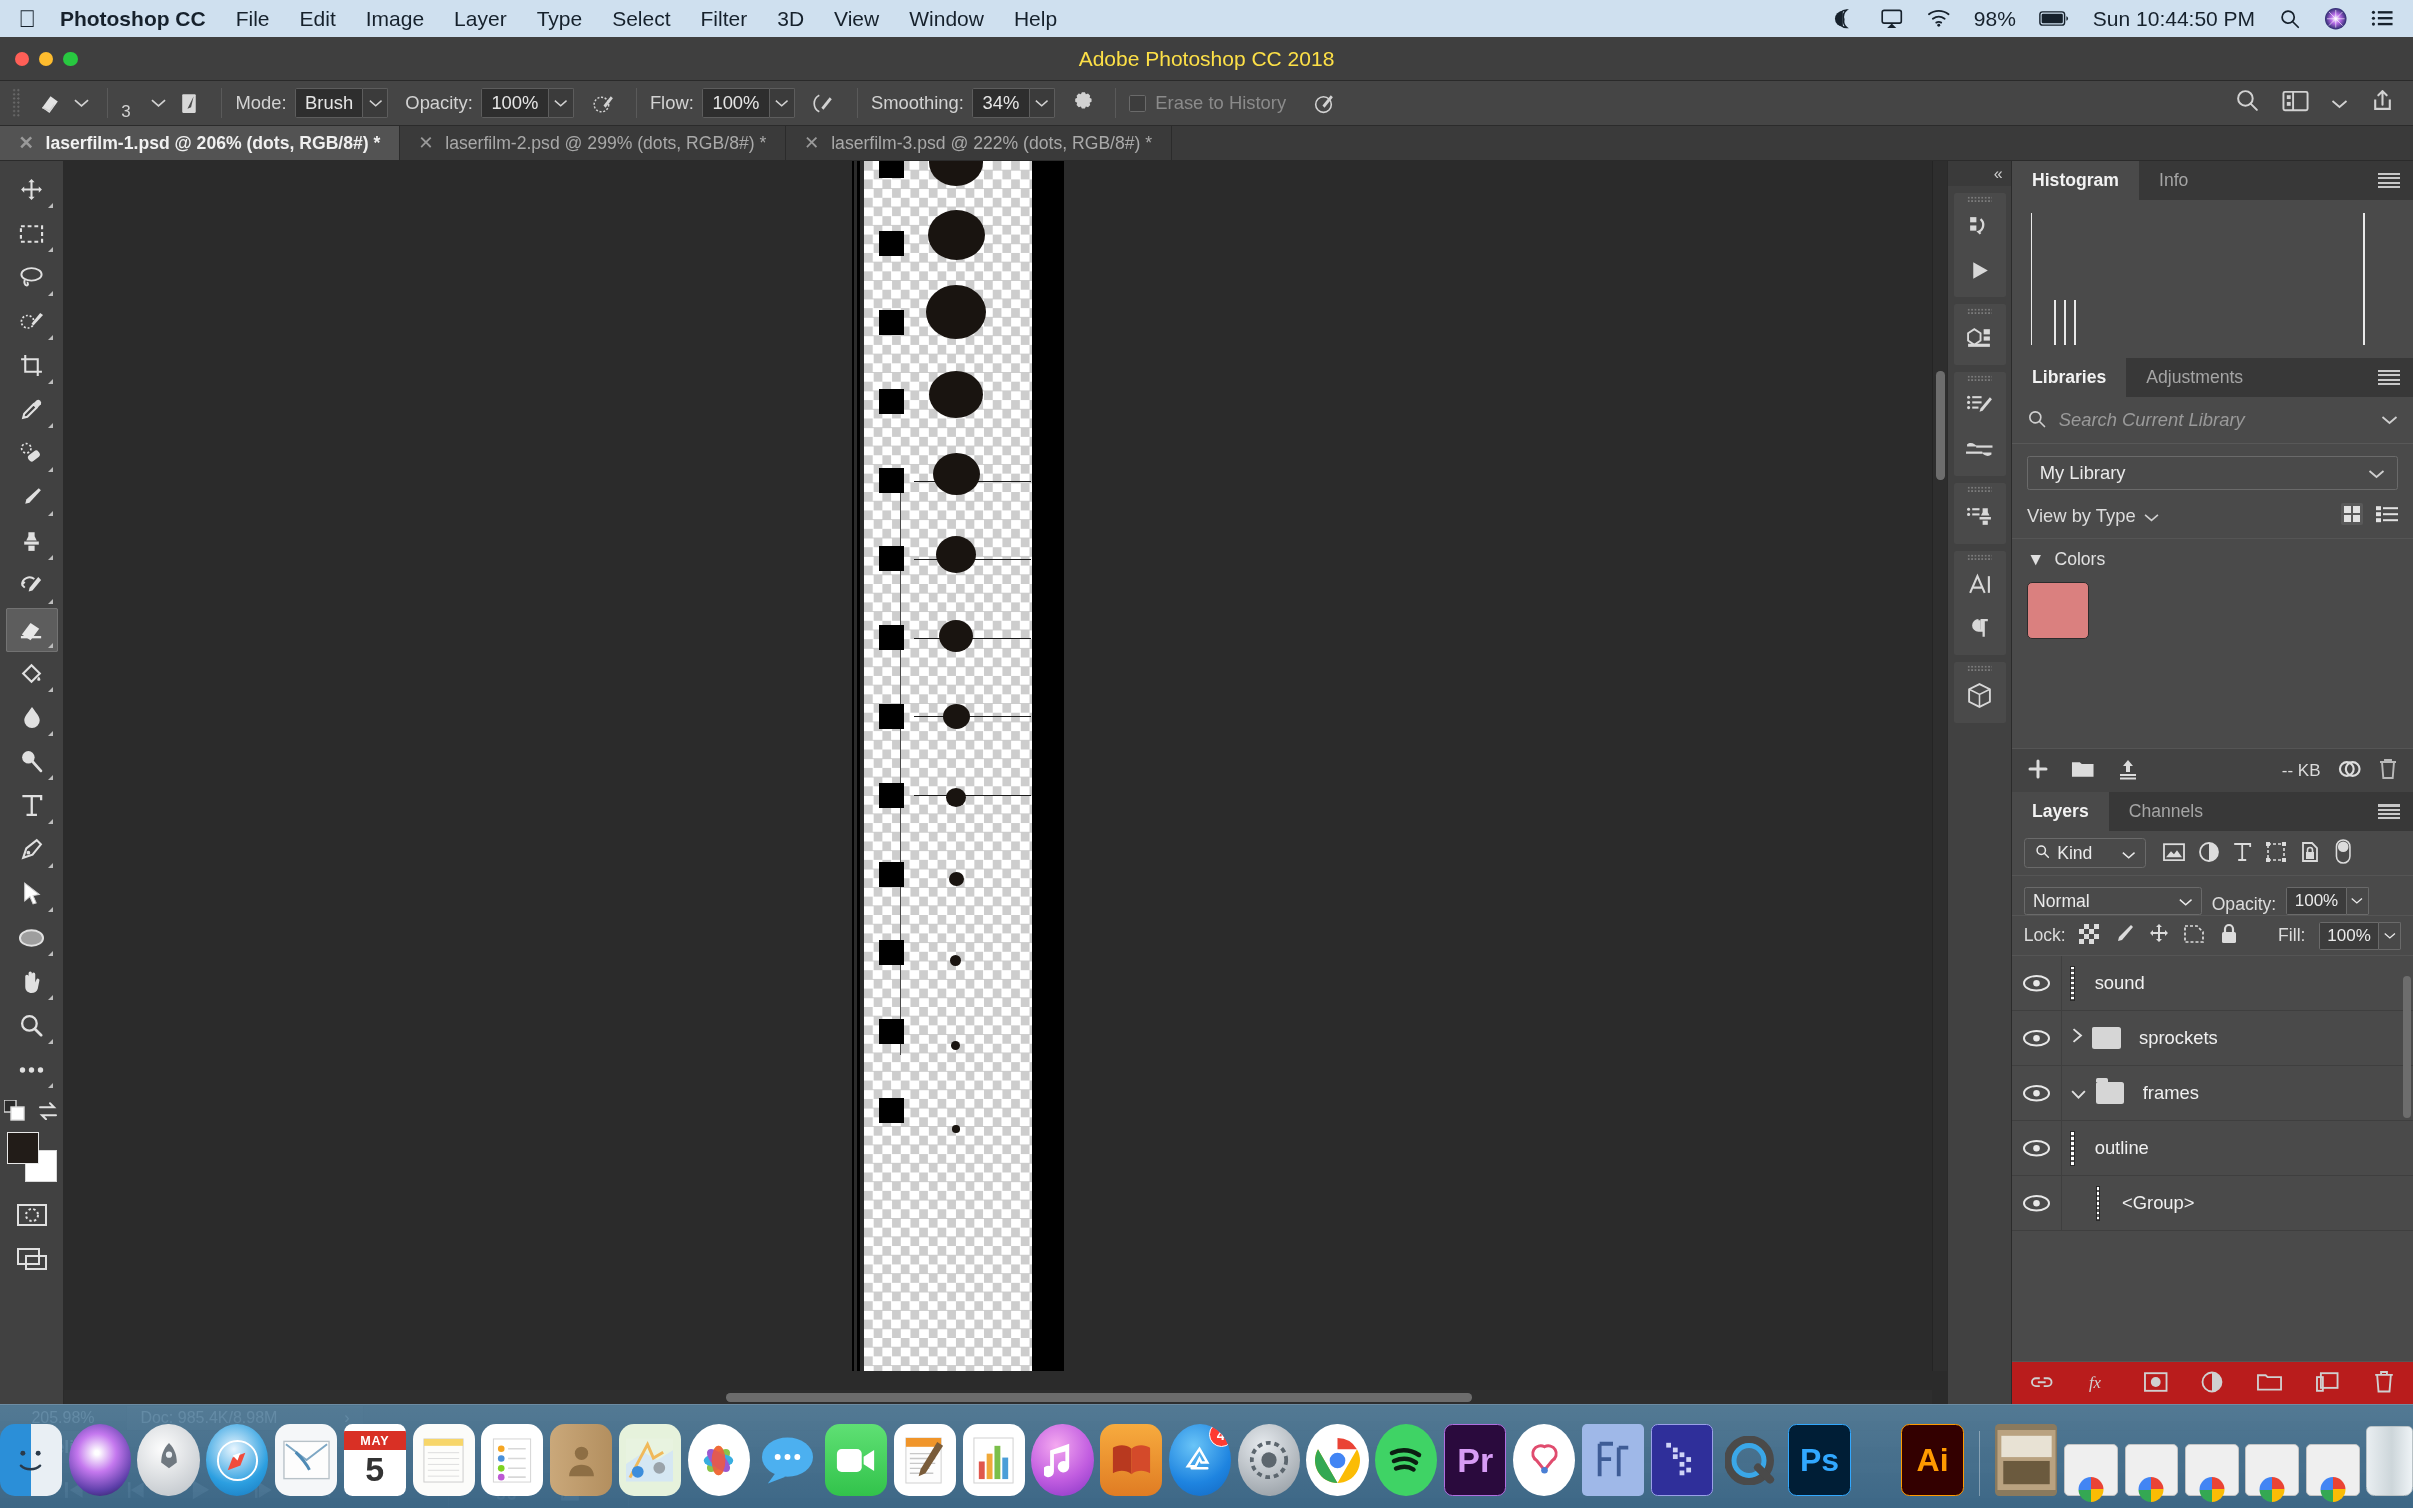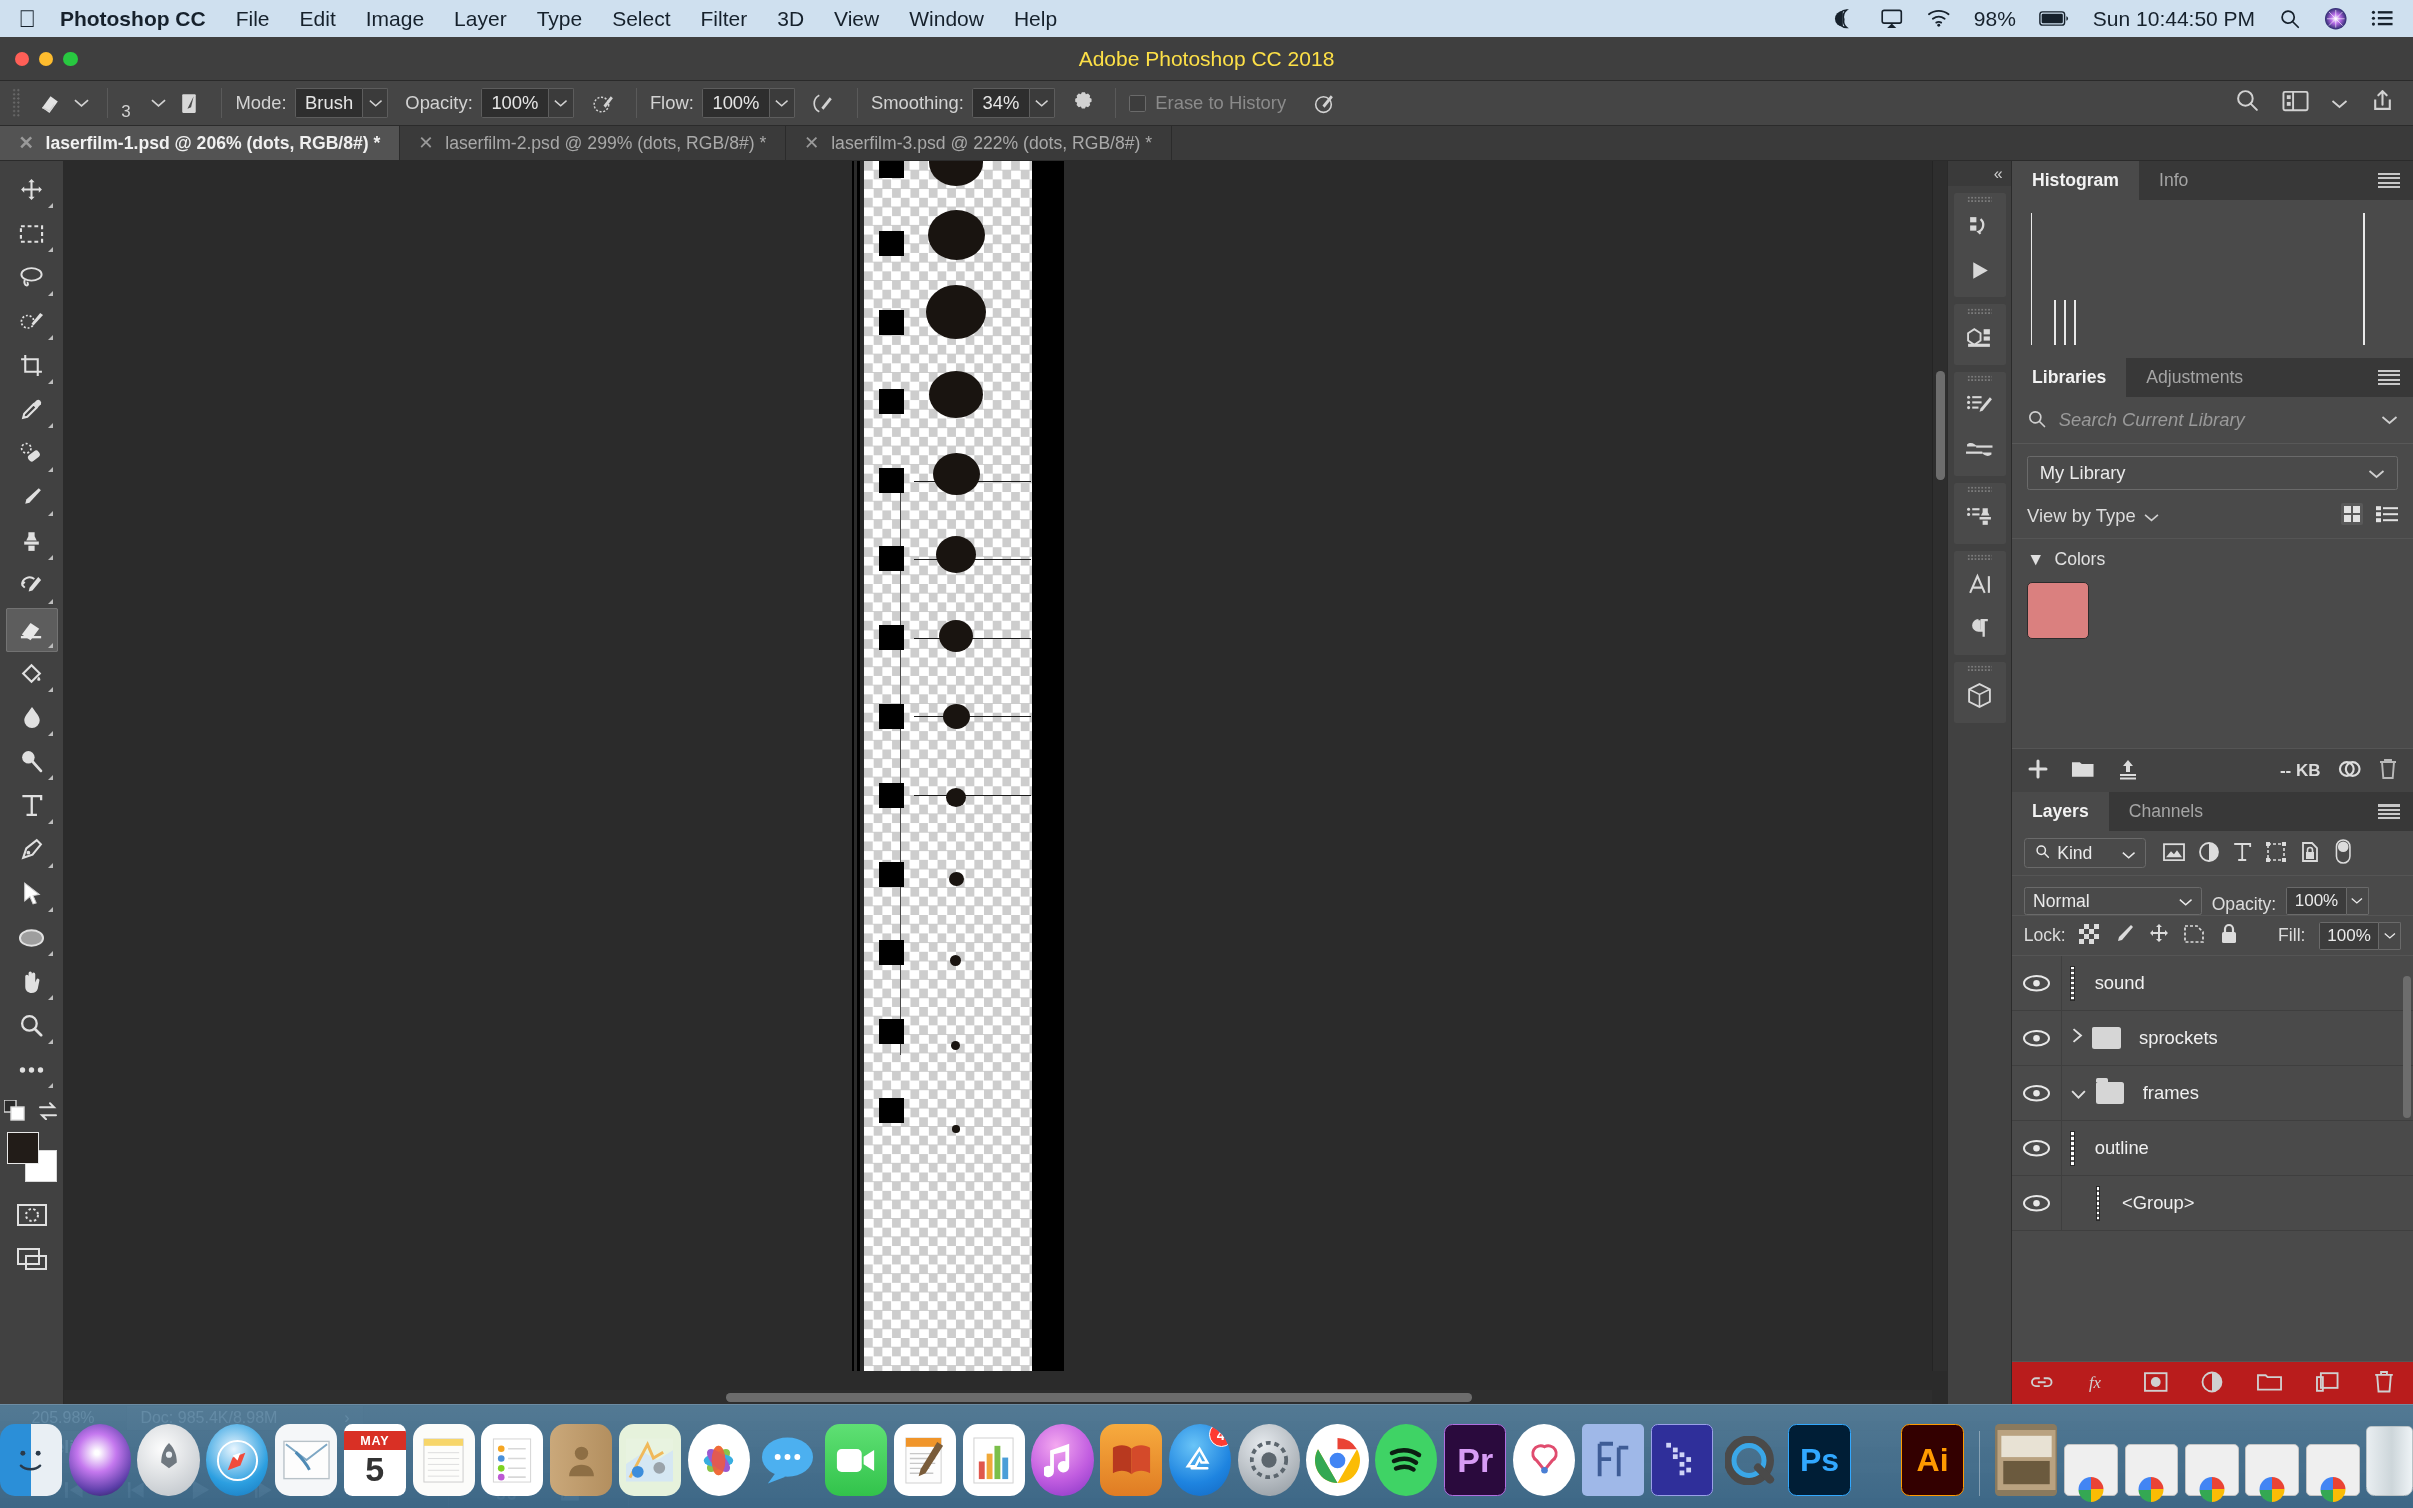--- a/index.html
+++ b/index.html
@@ -224,21 +224,21 @@
     padding: 0 11.7px; color: #eaeaea; font-size: 18.4px;
   }
   .lib-view-row { display: flex; align-items: center; padding: 6.7px 15px 10px; }
   .lib-view-label { color: #dcdcdc; font-size: 18.4px; display:flex; align-items:center; gap: 8.4px; }
   .lib-view-icons { margin-left: auto; display: flex; align-items: center; gap: 13.4px; }
   .lib-colors { border-top: 0.8px solid #555; padding: 10px 15px; height: 210px; }
   .lib-colors-head { display: flex; align-items: center; gap: 10px; color: #e0e0e0; font-size: 17.6px; }
   .color-swatch { width: 62px; height: 57px; border-radius: 5px; border: 0.8px solid #2c2c2c; margin-top: 11.7px; }
   .lib-footer { height: 44px; background: #434343; border-top: 0.8px solid #555;
                 display: flex; align-items: center; padding: 0 15px; gap: 22px; }
-  .lib-footer-right { margin-left: auto; display: flex; align-items: center; gap: 17px; font-weight: bold; }
+  .lib-footer-right { margin-left: auto; display: flex; align-items: center; gap: 17px; }
   .kb-text { color: #dcdcdc; font-size: 17px; }
 
   .layers-head-row { height: 45px; display: flex; align-items: center;
                      padding: 0 11.7px; gap: 13.4px; background: #4a4a4a;
                      border-bottom: 0.8px solid #555; }
   .kind-pill { border: 0.8px solid #6a6a6a; background: #4a4a4a; border-radius: 3.4px;
                height: 30px; display: flex; align-items: center; gap: 7.5px;
                padding: 0 10px; color: #eaeaea; font-size: 17.6px; }
   .kind-icons { display: flex; align-items: center; gap: 14.2px; margin-left: 3.4px; }
   .blend-row { height: 40px; display: flex; align-items: flex-end; gap: 10px;

